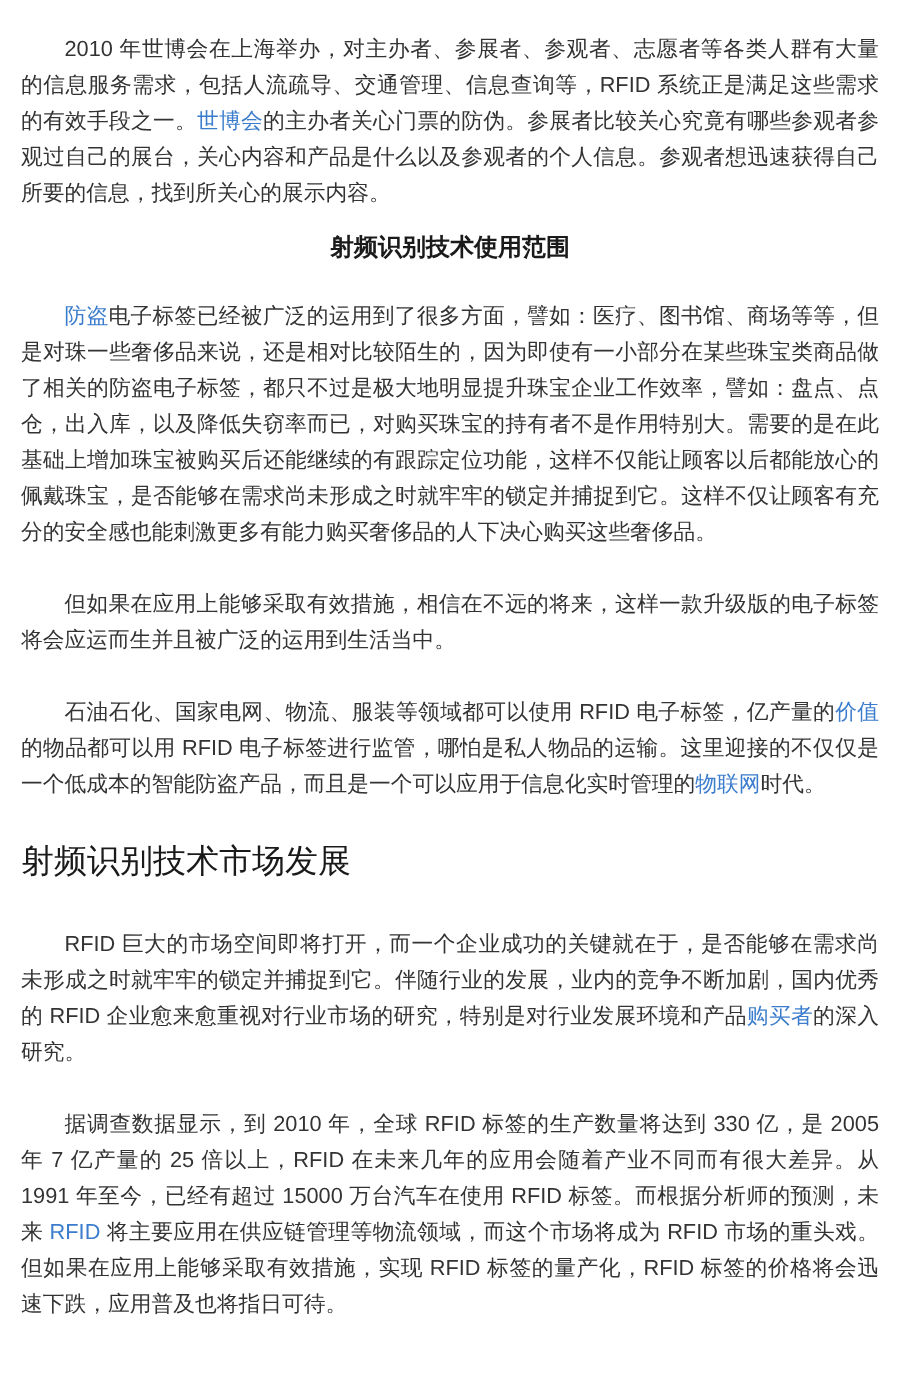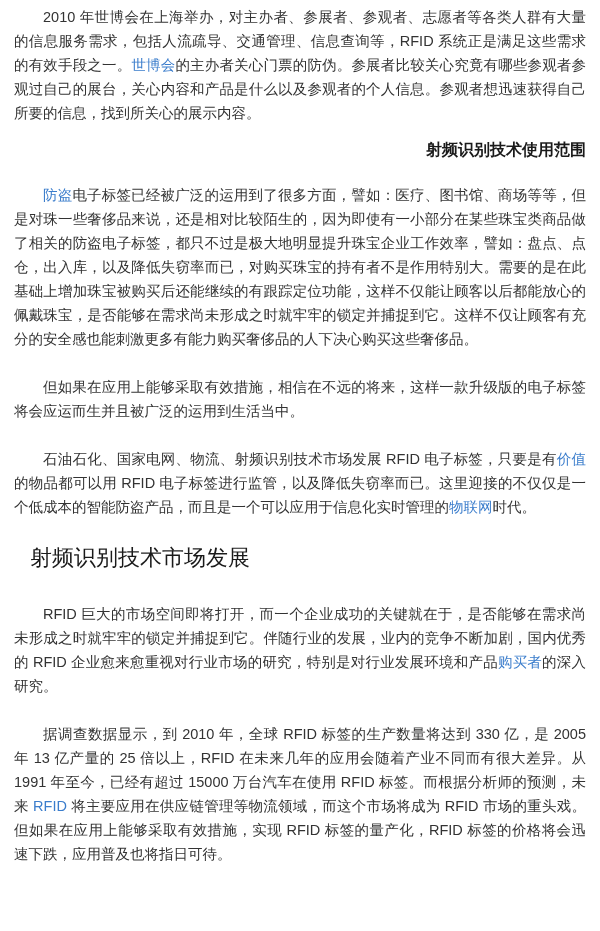--- a/index.html
+++ b/index.html
@@ -15,50 +15,50 @@
     font-family:"Liberation Sans", sans-serif;
   }
   .article{
     padding:5px 14px 0 14px;
     color:var(--text);
     font-size:14.5px;
     line-height:24px;
     text-align:justify;
   }
   .para{
-    margin:0 0 24px 0;
+    margin:16px 0 24px 0;
     text-indent:2em;
   }
   h3.section-h3{
     font-size:16px;
     line-height:24px;
     font-weight:700;
     color:var(--heading);
     margin:-11px 0 21px 0;
-    text-align:right;
+    text-align:center;
   }
   h2.section-h2{
     font-size:22px;
     line-height:30px;
     font-weight:400;
     color:var(--heading);
-    margin:0 0 29px 16px;
+    margin:0 0 29px 0;
     text-align:left;
   }
   a.inline-link{
     color:var(--link);
     text-decoration:none;
     cursor:pointer;
   }
 </style>
 </head>
 <body>
 
 <main class="article">
     <p class="para"><span>2010 年世博会在上海举办，对主办者、参展者、参观者、志愿者等各类人群有大量的信息服务需求，包括人流疏导、交通管理、信息查询等，RFID 系统正是满足这些需求的有效手段之一。</span><a class="inline-link" href="#">世博会</a><span>的主办者关心门票的防伪。参展者比较关心究竟有哪些参观者参观过自己的展台，关心内容和产品是什么以及参观者的个人信息。参观者想迅速获得自己所要的信息，找到所关心的展示内容。</span></p>
     <h3 class="section-h3">射频识别技术使用范围</h3>
     <p class="para"><a class="inline-link" href="#">防盗</a><span>电子标签已经被广泛的运用到了很多方面，譬如：医疗、图书馆、商场等等，但是对珠一些奢侈品来说，还是相对比较陌生的，因为即使有一小部分在某些珠宝类商品做了相关的防盗电子标签，都只不过是极大地明显提升珠宝企业工作效率，譬如：盘点、点仓，出入库，以及降低失窃率而已，对购买珠宝的持有者不是作用特别大。需要的是在此基础上增加珠宝被购买后还能继续的有跟踪定位功能，这样不仅能让顾客以后都能放心的佩戴珠宝，是否能够在需求尚未形成之时就牢牢的锁定并捕捉到它。这样不仅让顾客有充分的安全感也能刺激更多有能力购买奢侈品的人下决心购买这些奢侈品。</span></p>
     <p class="para"><span>但如果在应用上能够采取有效措施，相信在不远的将来，这样一款升级版的电子标签将会应运而生并且被广泛的运用到生活当中。</span></p>
-    <p class="para"><span>石油石化、国家电网、物流、射频识别技术市场发展 RFID 电子标签，只要是有</span><a class="inline-link" href="#">价值</a><span>的物品都可以用 RFID 电子标签进行监管，以及降低失窃率而已。这里迎接的不仅仅是一个低成本的智能防盗产品，而且是一个可以应用于信息化实时管理的</span><a class="inline-link" href="#">物联网</a><span>时代。</span></p>
+    <p class="para"><span>石油石化、国家电网、物流、服装等领域都可以使用 RFID 电子标签，亿产量的</span><a class="inline-link" href="#">价值</a><span>的物品都可以用 RFID 电子标签进行监管，哪怕是私人物品的运输。这里迎接的不仅仅是一个低成本的智能防盗产品，而且是一个可以应用于信息化实时管理的</span><a class="inline-link" href="#">物联网</a><span>时代。</span></p>
     <h2 class="section-h2">射频识别技术市场发展</h2>
     <p class="para"><span>RFID 巨大的市场空间即将打开，而一个企业成功的关键就在于，是否能够在需求尚未形成之时就牢牢的锁定并捕捉到它。伴随行业的发展，业内的竞争不断加剧，国内优秀的 RFID 企业愈来愈重视对行业市场的研究，特别是对行业发展环境和产品</span><a class="inline-link" href="#">购买者</a><span>的深入研究。</span></p>
-    <p class="para"><span>据调查数据显示，到 2010 年，全球 RFID 标签的生产数量将达到 330 亿，是 2005 年 13 亿产量的 25 倍以上，RFID 在未来几年的应用会随着产业不同而有很大差异。从 1991 年至今，已经有超过 15000 万台汽车在使用 RFID 标签。而根据分析师的预测，未来 </span><a class="inline-link" href="#">RFID</a><span> 将主要应用在供应链管理等物流领域，而这个市场将成为 RFID 市场的重头戏。但如果在应用上能够采取有效措施，实现 RFID 标签的量产化，RFID 标签的价格将会迅速下跌，应用普及也将指日可待。</span></p>
+    <p class="para"><span>据调查数据显示，到 2010 年，全球 RFID 标签的生产数量将达到 330 亿，是 2005 年 7 亿产量的 25 倍以上，RFID 在未来几年的应用会随着产业不同而有很大差异。从 1991 年至今，已经有超过 15000 万台汽车在使用 RFID 标签。而根据分析师的预测，未来 </span><a class="inline-link" href="#">RFID</a><span> 将主要应用在供应链管理等物流领域，而这个市场将成为 RFID 市场的重头戏。但如果在应用上能够采取有效措施，实现 RFID 标签的量产化，RFID 标签的价格将会迅速下跌，应用普及也将指日可待。</span></p>
   </main>
 
 </body></html>

